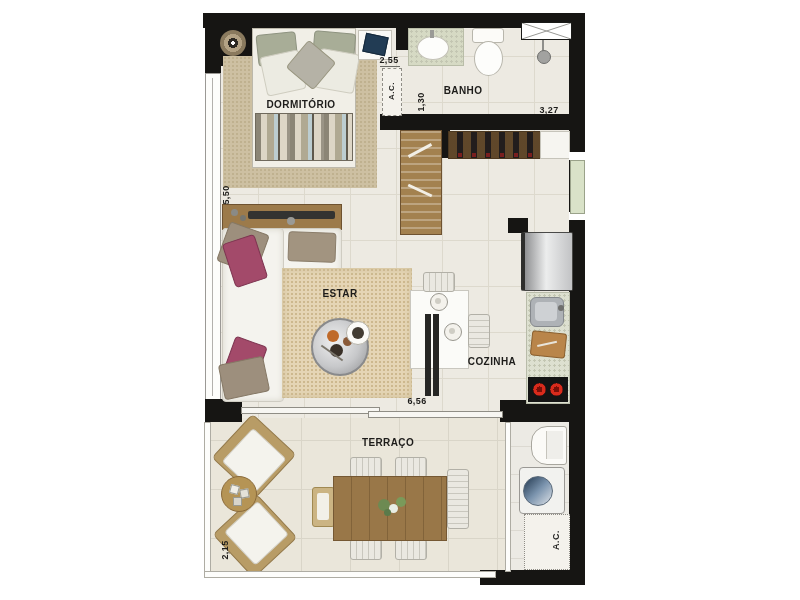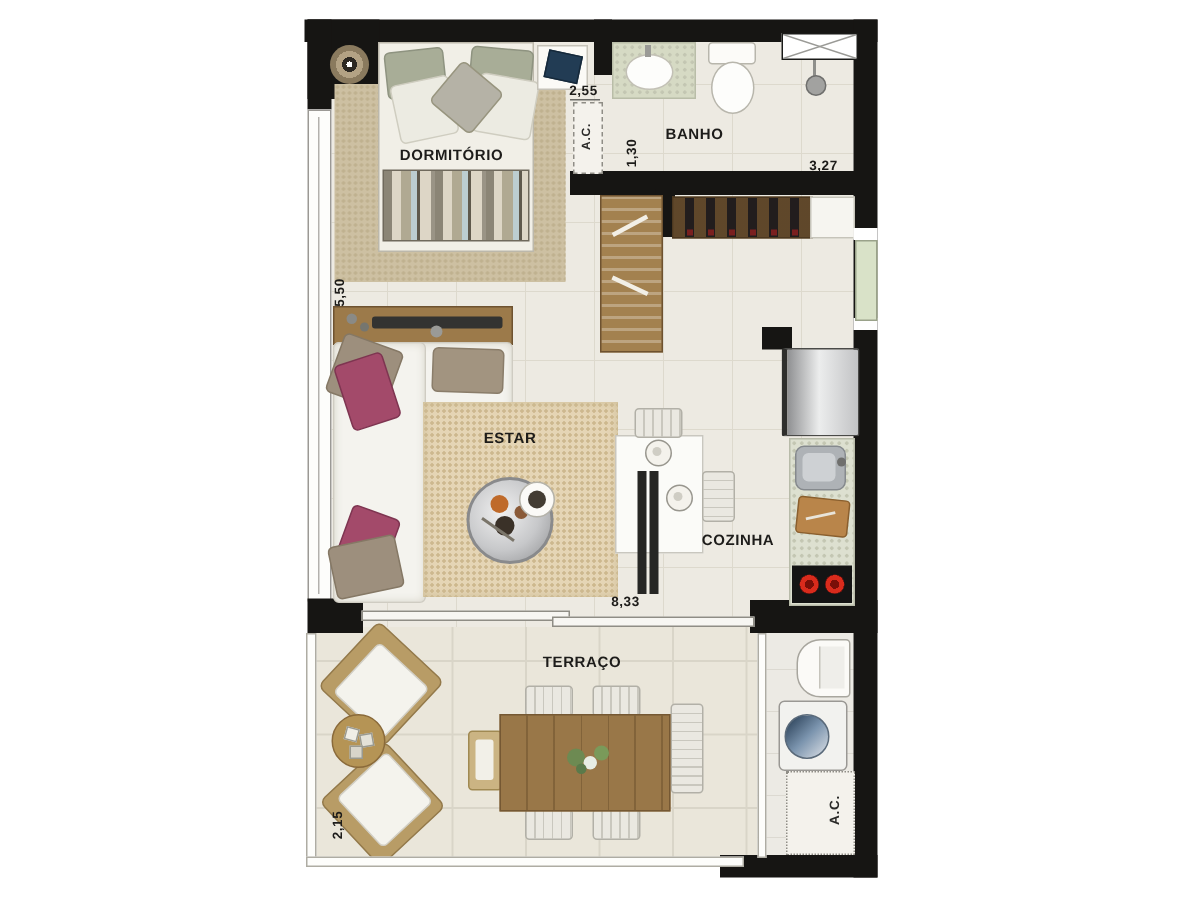--- a/index.html
+++ b/index.html
@@ -223,16 +223,16 @@
   <div class="lbl room" style="left:301px;top:104px;">DORMITÓRIO</div>
   <div class="lbl room" style="left:463px;top:90px;">BANHO</div>
   <div class="lbl room" style="left:340px;top:293px;">ESTAR</div>
   <div class="lbl room" style="left:492px;top:361px;">COZINHA</div>
   <div class="lbl room" style="left:388px;top:442px;">TERRAÇO</div>
 
   <div class="lbl dim" style="left:389px;top:60px;">2,55</div>
   <div class="lbl dim v" style="left:421px;top:102px;">1,30</div>
   <div class="lbl dim" style="left:549px;top:110px;">3,27</div>
   <div class="lbl dim v" style="left:226px;top:195px;">5,50</div>
-  <div class="lbl dim" style="left:417px;top:401px;">8,33</div>
+  <div class="lbl dim" style="left:417px;top:401px;">6,56</div>
   <div class="lbl dim v" style="left:225px;top:550px;">2,15</div>
 
 </div>
 
 </body></html>

